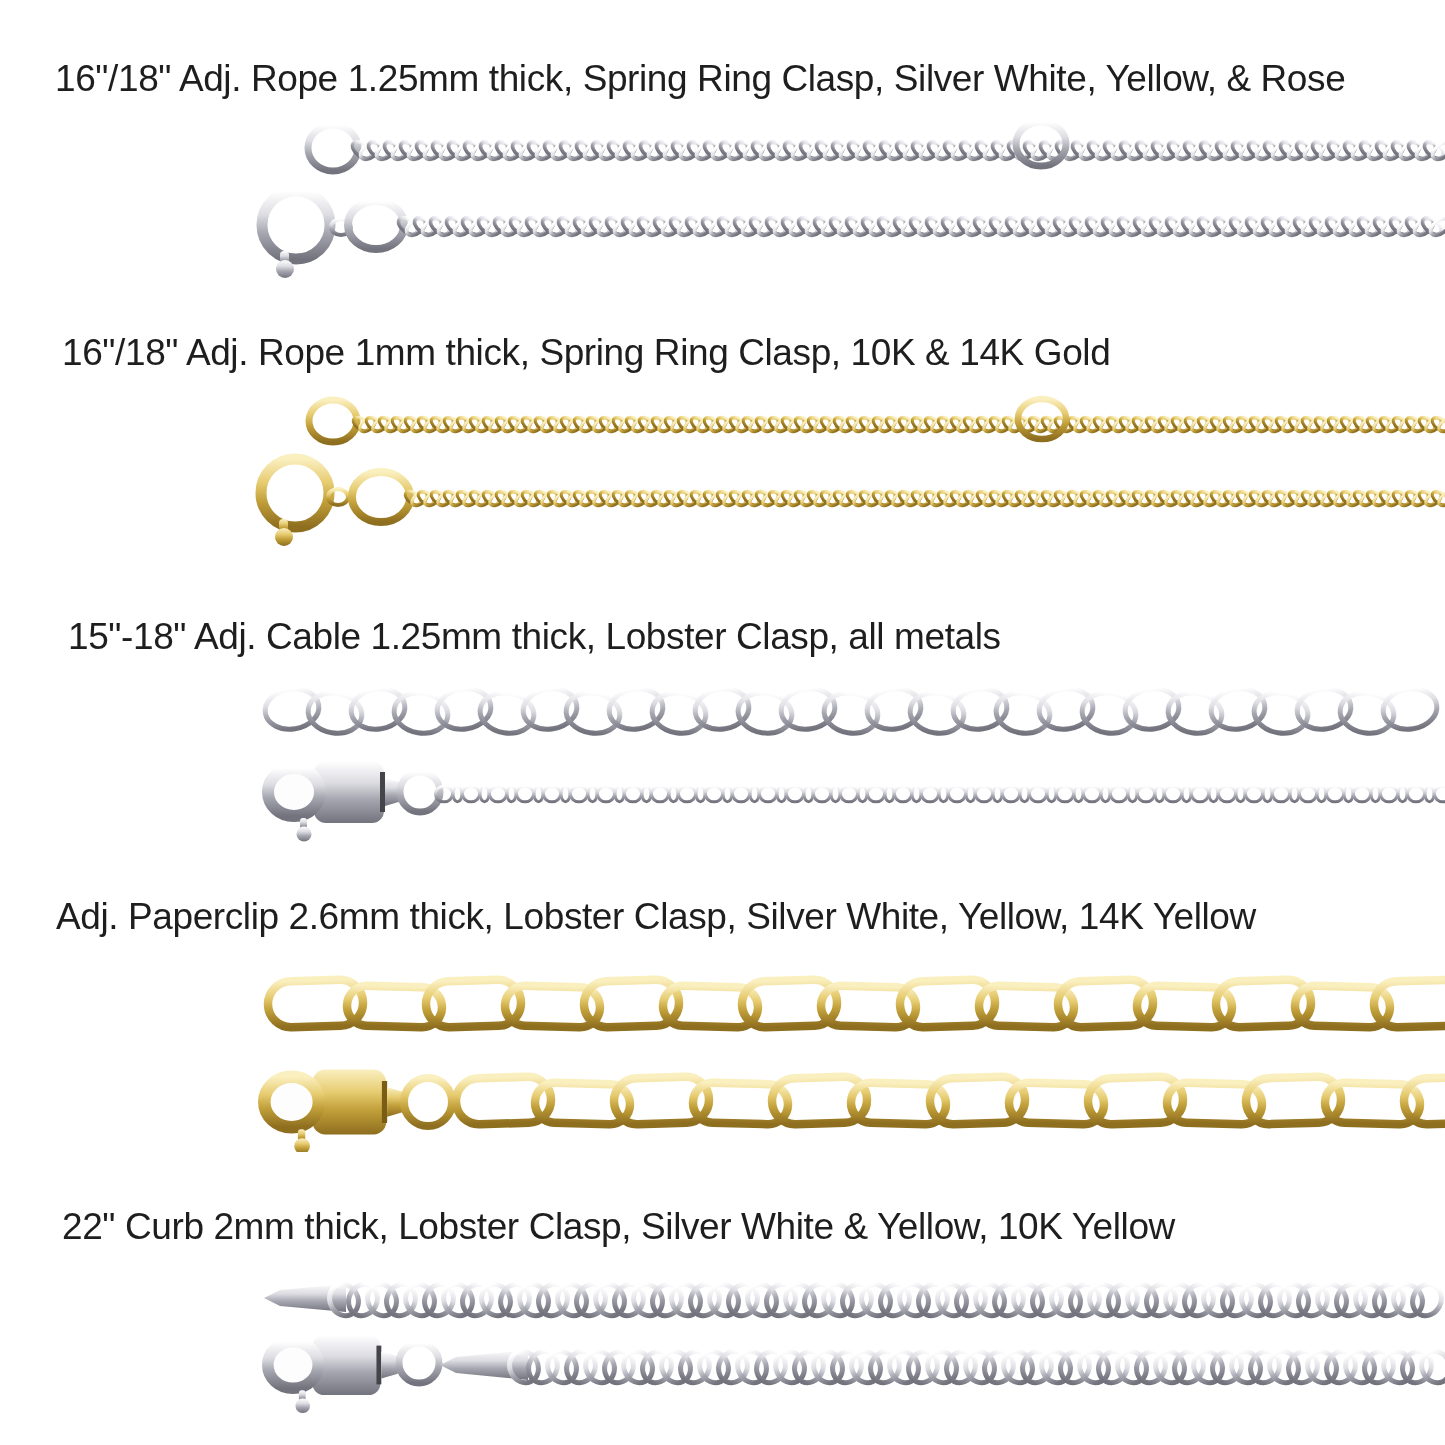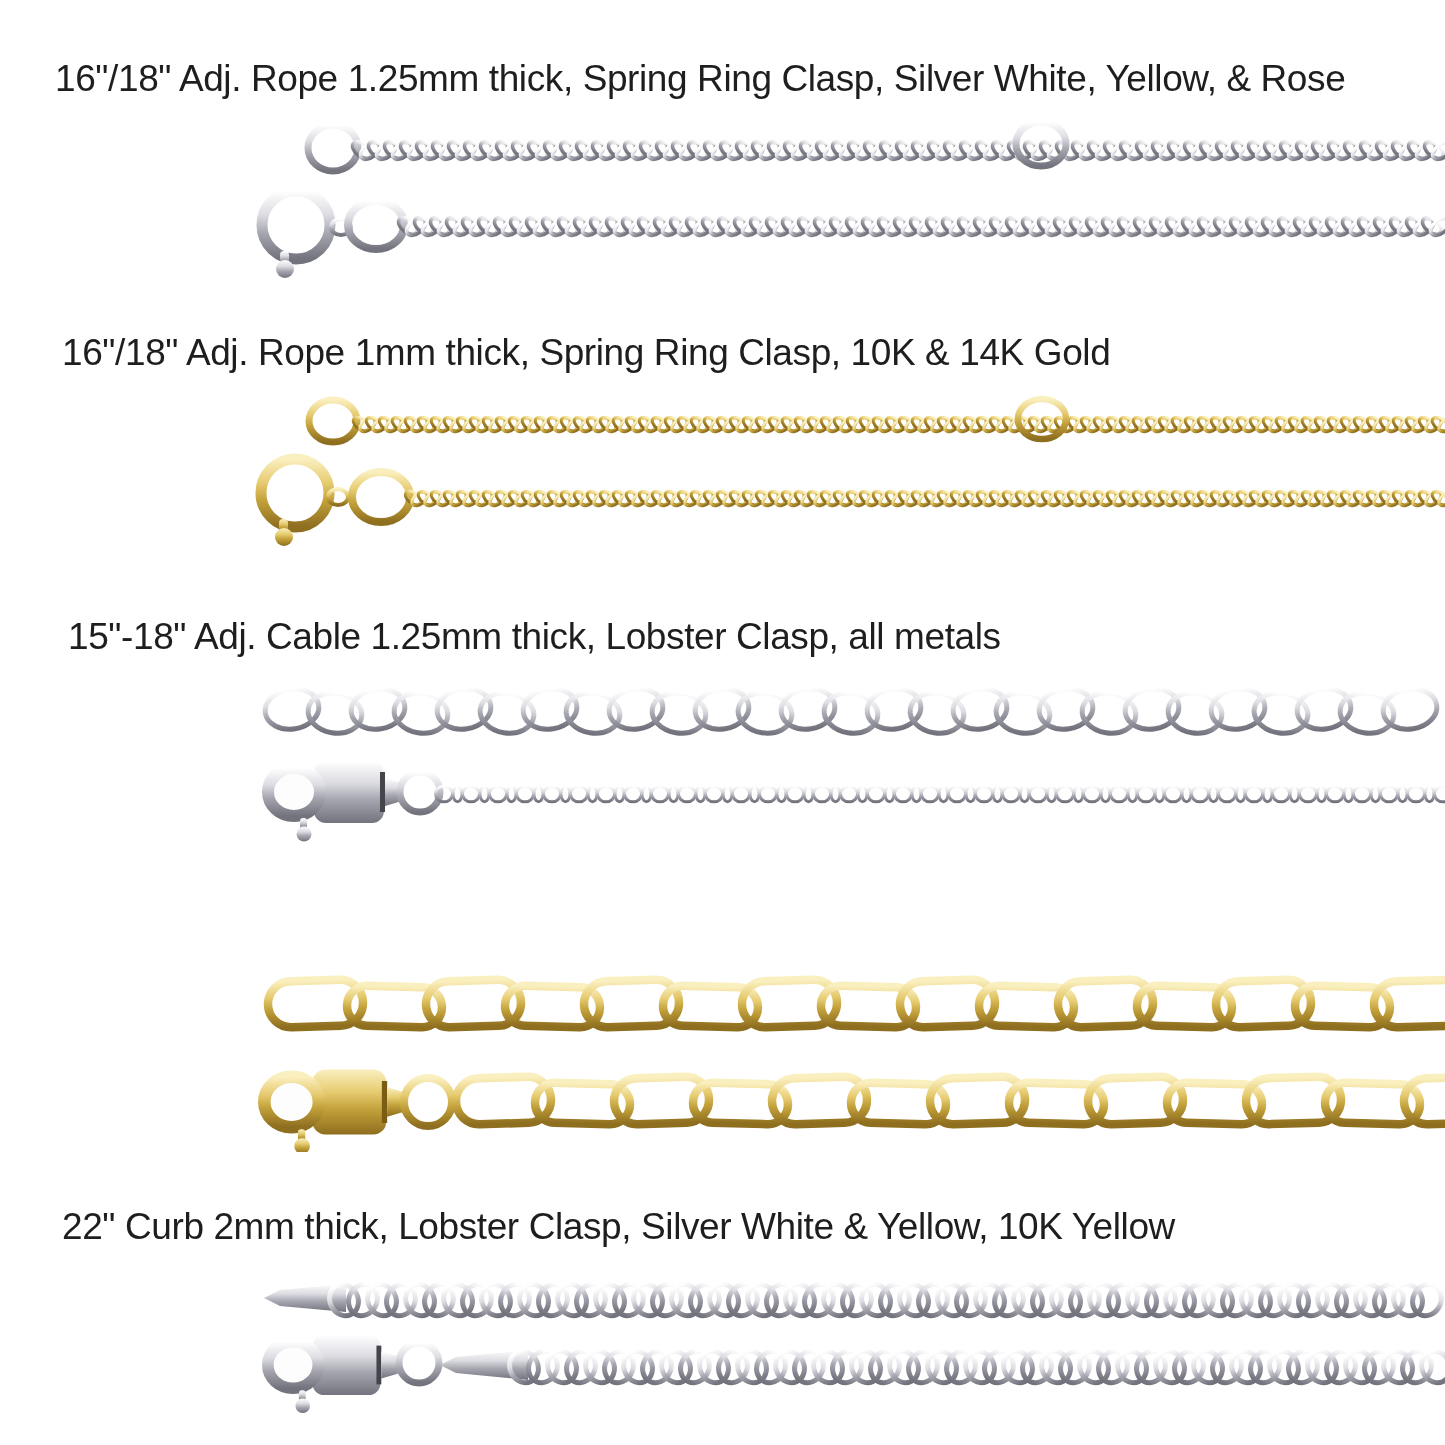--- a/index.html
+++ b/index.html
@@ -787,20 +787,21 @@
         <ellipse cx="1362" cy="46" rx="8.5" ry="7.82" fill="none" stroke="url(#gradSilver)" stroke-width="3"></ellipse>
         <ellipse cx="1375.5" cy="46" rx="4.42" ry="7.65" fill="none" stroke="url(#gradSilver)" stroke-width="3"></ellipse>
         <ellipse cx="1389" cy="46" rx="8.5" ry="7.82" fill="none" stroke="url(#gradSilver)" stroke-width="3"></ellipse>
         <ellipse cx="1402.5" cy="46" rx="4.42" ry="7.65" fill="none" stroke="url(#gradSilver)" stroke-width="3"></ellipse>
         <ellipse cx="1416" cy="46" rx="8.5" ry="7.82" fill="none" stroke="url(#gradSilver)" stroke-width="3"></ellipse>
         <ellipse cx="1429.5" cy="46" rx="4.42" ry="7.65" fill="none" stroke="url(#gradSilver)" stroke-width="3"></ellipse>
         <ellipse cx="1443" cy="46" rx="8.5" ry="7.82" fill="none" stroke="url(#gradSilver)" stroke-width="3"></ellipse>
       </svg>
     </div>
 
+  <div class="label" style="left:56px;top:896px">Adj. Paperclip 2.6mm thick, Lobster Clasp, Silver White, Yellow, 14K Yellow</div>
   <div class="chain-row" style="top:960px">
       <svg width="1445" height="90" viewBox="0 0 1445 90">
         <rect x="268" y="20.5" width="95" height="46" rx="23" ry="23" fill="none" stroke="url(#gradGold)" stroke-width="8.5" transform="rotate(-1.5 315.5 43.5)"></rect>
         <rect x="347" y="26.5" width="95" height="40" rx="20" ry="20" fill="none" stroke="url(#gradGold)" stroke-width="8.5" transform="rotate(1.5 394.5 46.5)"></rect>
         <rect x="426" y="20.5" width="95" height="46" rx="23" ry="23" fill="none" stroke="url(#gradGold)" stroke-width="8.5" transform="rotate(-1.5 473.5 43.5)"></rect>
         <rect x="505" y="26.5" width="95" height="40" rx="20" ry="20" fill="none" stroke="url(#gradGold)" stroke-width="8.5" transform="rotate(1.5 552.5 46.5)"></rect>
         <rect x="584" y="20.5" width="95" height="46" rx="23" ry="23" fill="none" stroke="url(#gradGold)" stroke-width="8.5" transform="rotate(-1.5 631.5 43.5)"></rect>
         <rect x="663" y="26.5" width="95" height="40" rx="20" ry="20" fill="none" stroke="url(#gradGold)" stroke-width="8.5" transform="rotate(1.5 710.5 46.5)"></rect>
         <rect x="742" y="20.5" width="95" height="46" rx="23" ry="23" fill="none" stroke="url(#gradGold)" stroke-width="8.5" transform="rotate(-1.5 789.5 43.5)"></rect>
         <rect x="821" y="26.5" width="95" height="40" rx="20" ry="20" fill="none" stroke="url(#gradGold)" stroke-width="8.5" transform="rotate(1.5 868.5 46.5)"></rect>

